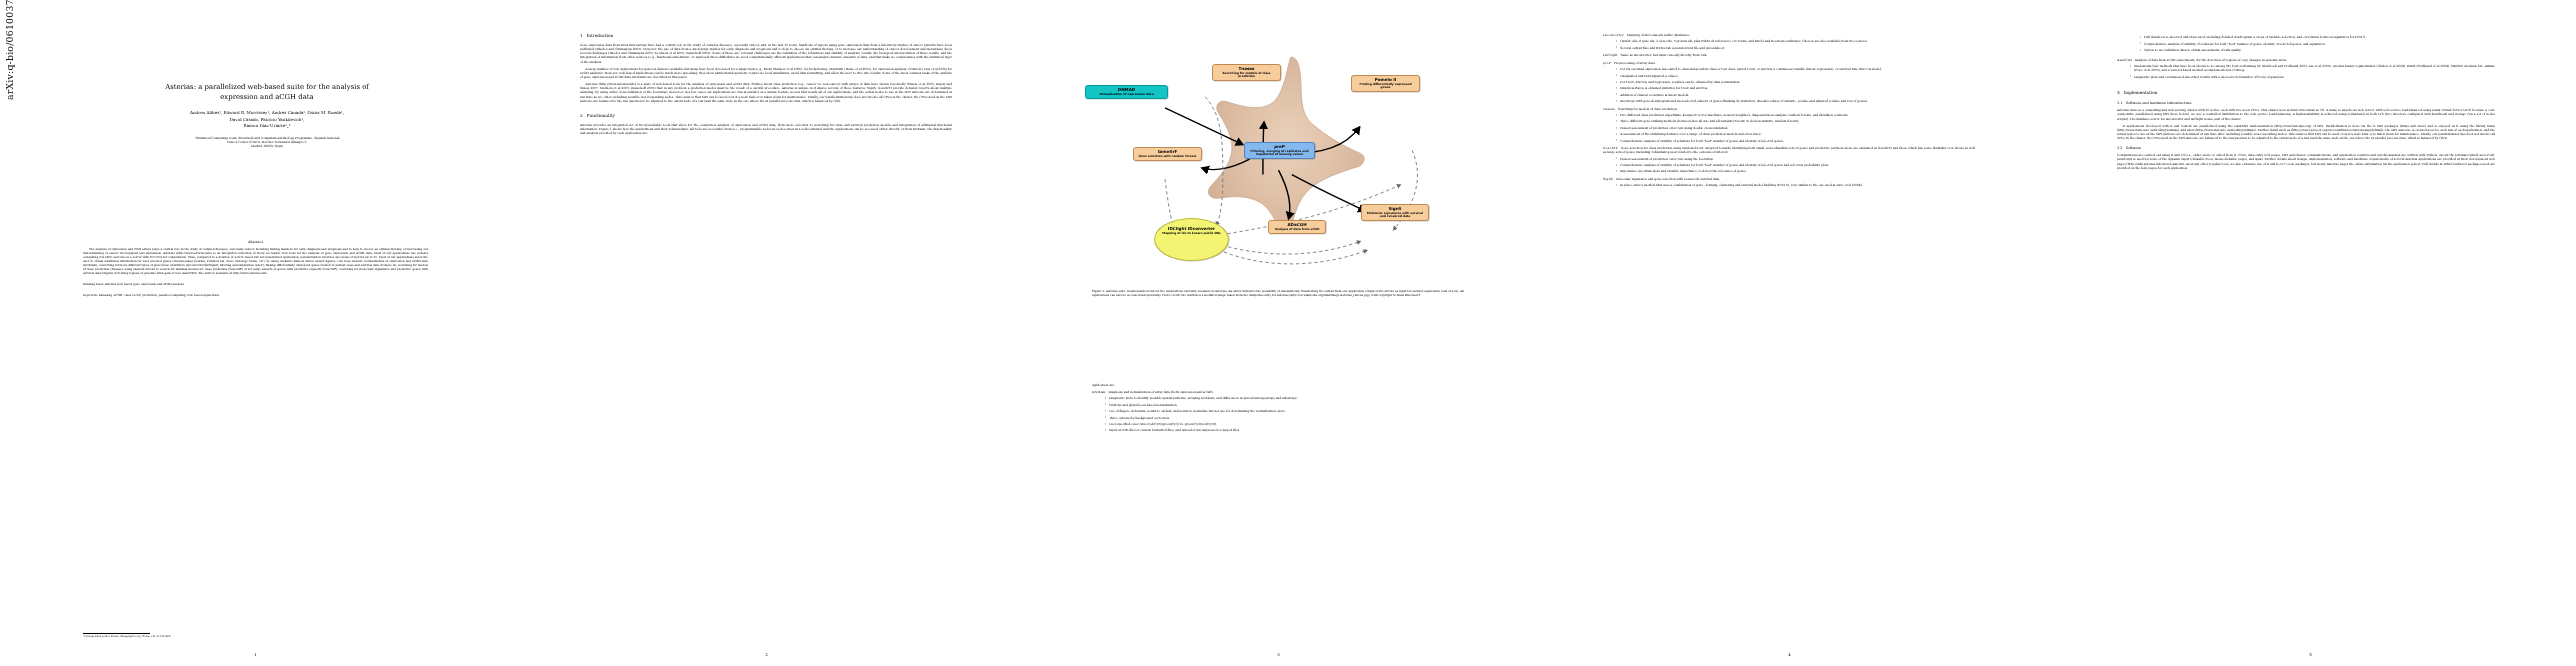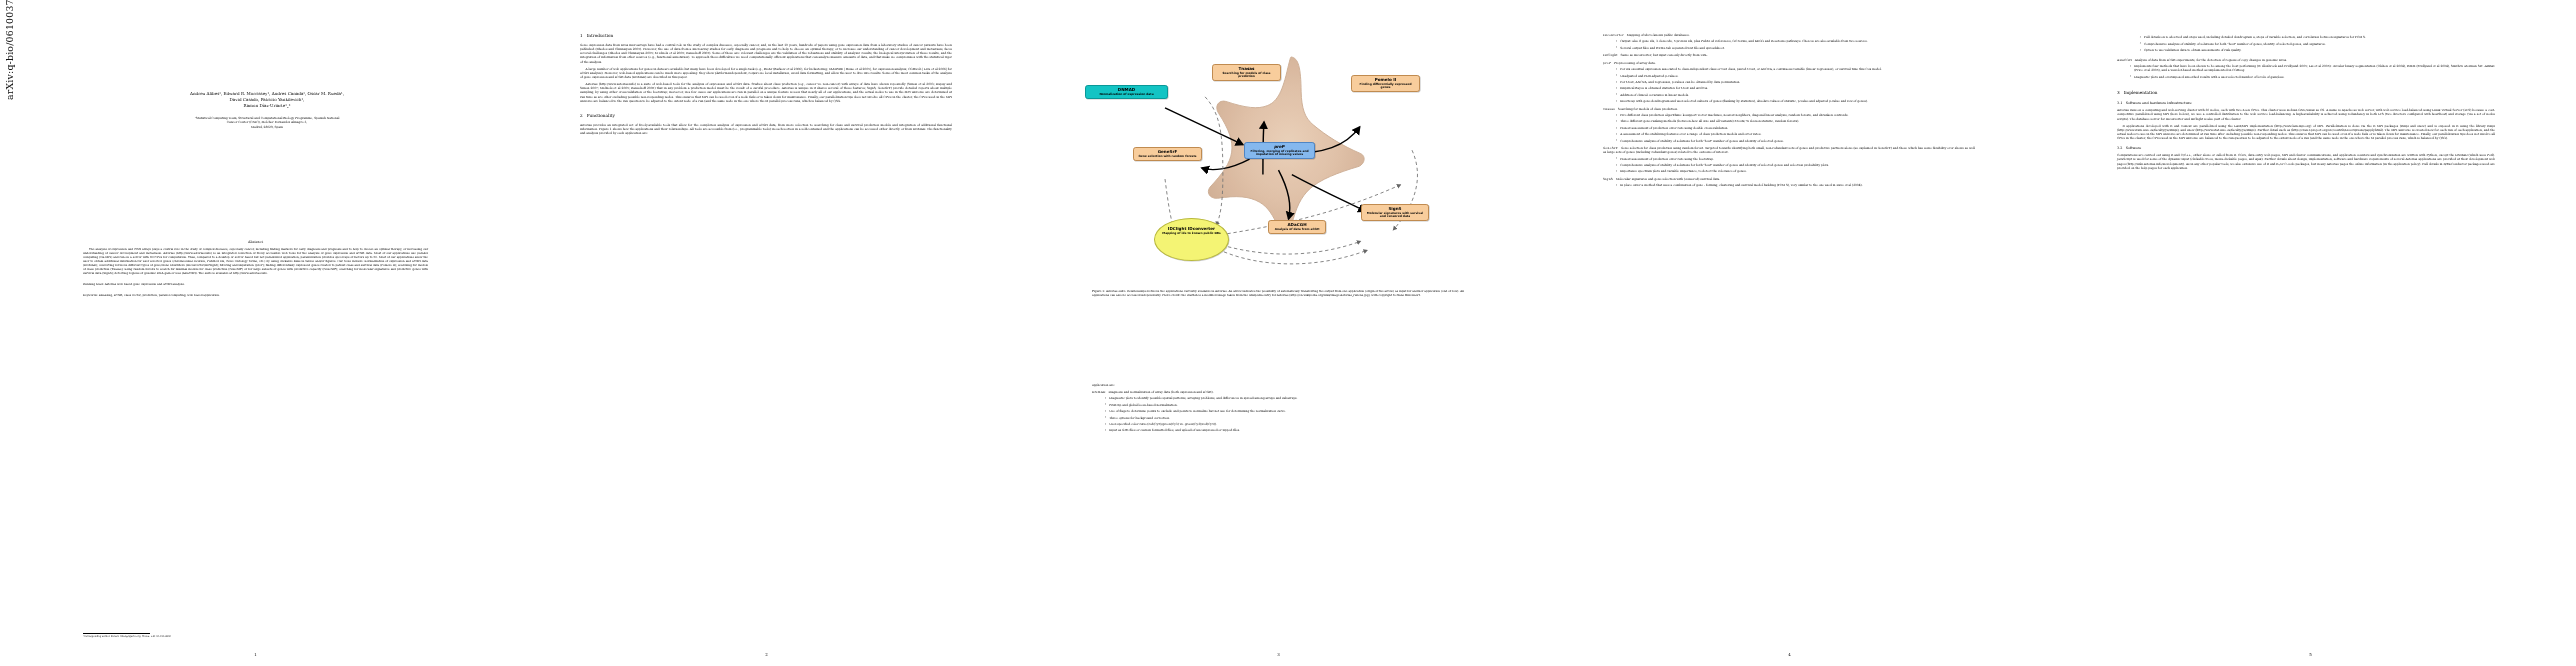--- a/index.html
+++ b/index.html
@@ -56,20 +56,24 @@
 </style>
 </head>
 <body>
 
 <div id="sheet">
 
   <div class="page" style="left:0;width:511px;">
     <div class="arxiv-stamp">arXiv:q-bio/0610037v1  [q-bio.GN]  22 Oct 2006</div>
 
     <div style="position:absolute;left:53px;top:83px;width:428px;">
+      <div class="ttl">
+        <div>Asterias: a parallelized web-based suite for the analysis of</div>
+        <div>expression and aCGH data</div>
+      </div>
       <div class="authors">
         <div>Andreu Alibes¹, Edward R. Morrissey¹, Andres Canada¹, Oscar M. Rueda¹,</div>
         <div>David Casado, Patricio Yankilevich¹,</div>
         <div>Ramon Díaz-Uriarte¹ˍ²</div>
       </div>
       <div class="affil">
         <div>¹Statistical Computing Team, Structural and Computational Biology Programme, Spanish National</div>
         <div>Cancer Center (CNIO), Melchor Fernandez Almagro 3,</div>
         <div>Madrid, 28029, Spain</div>
       </div>

